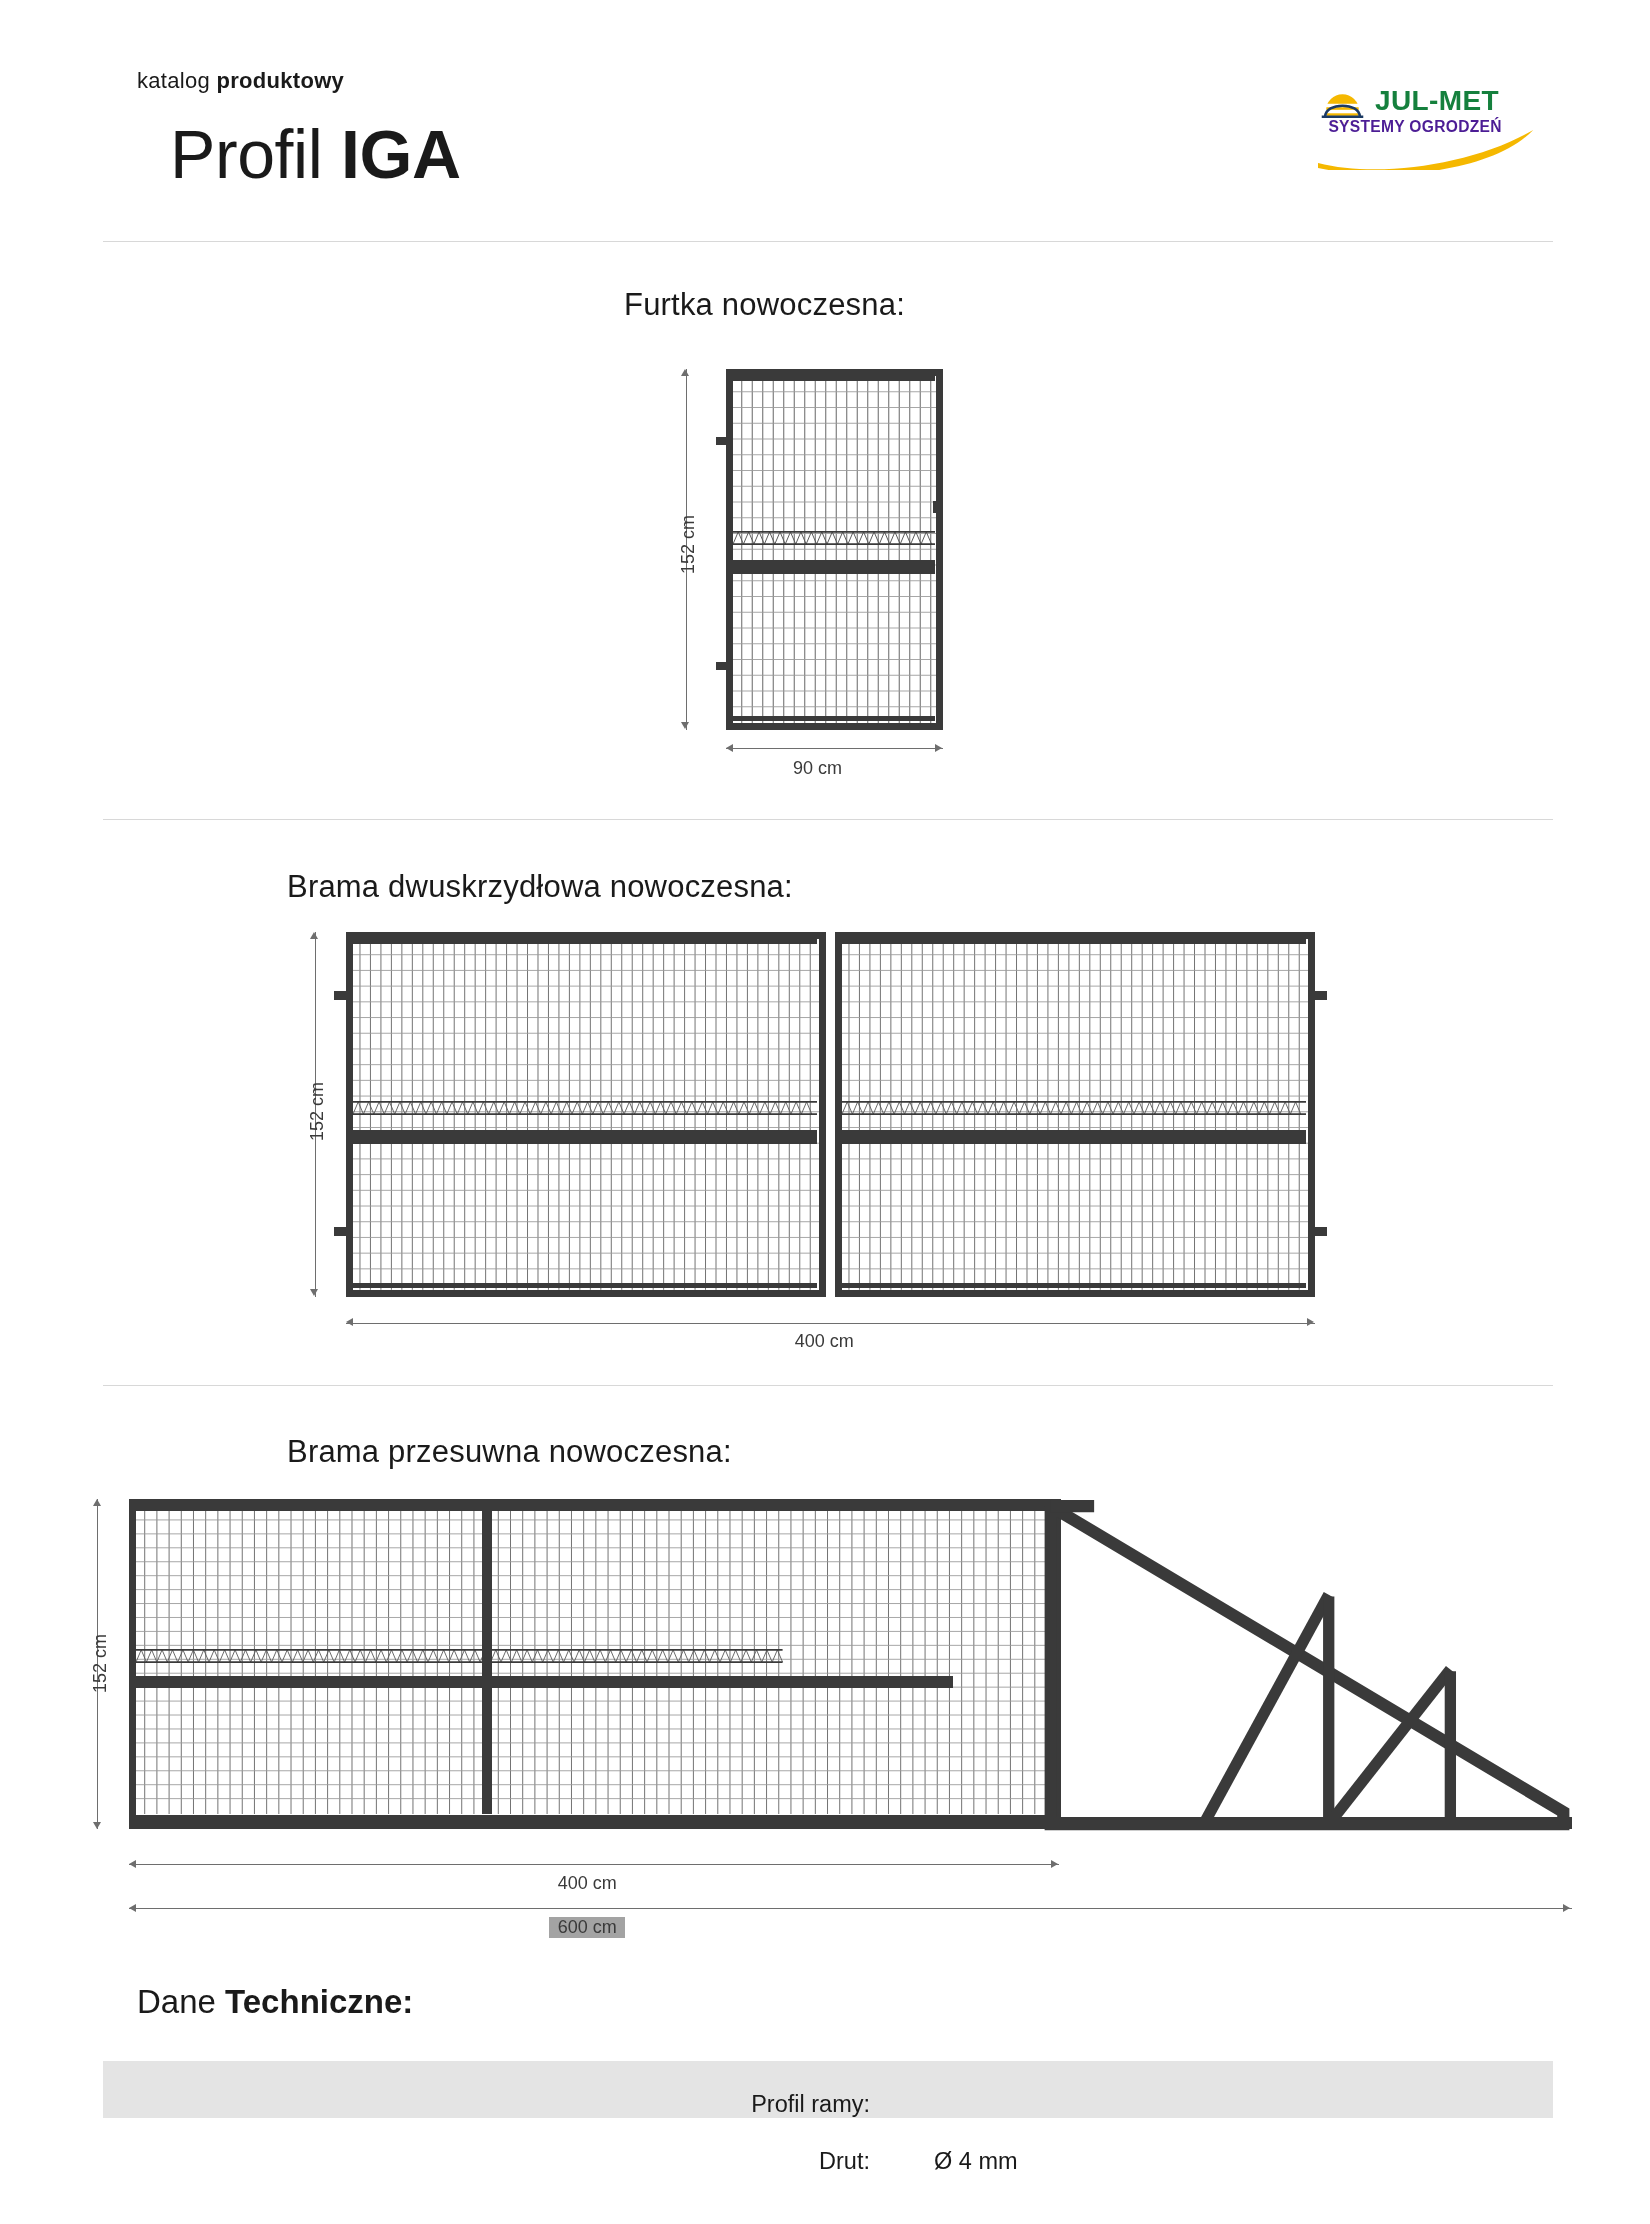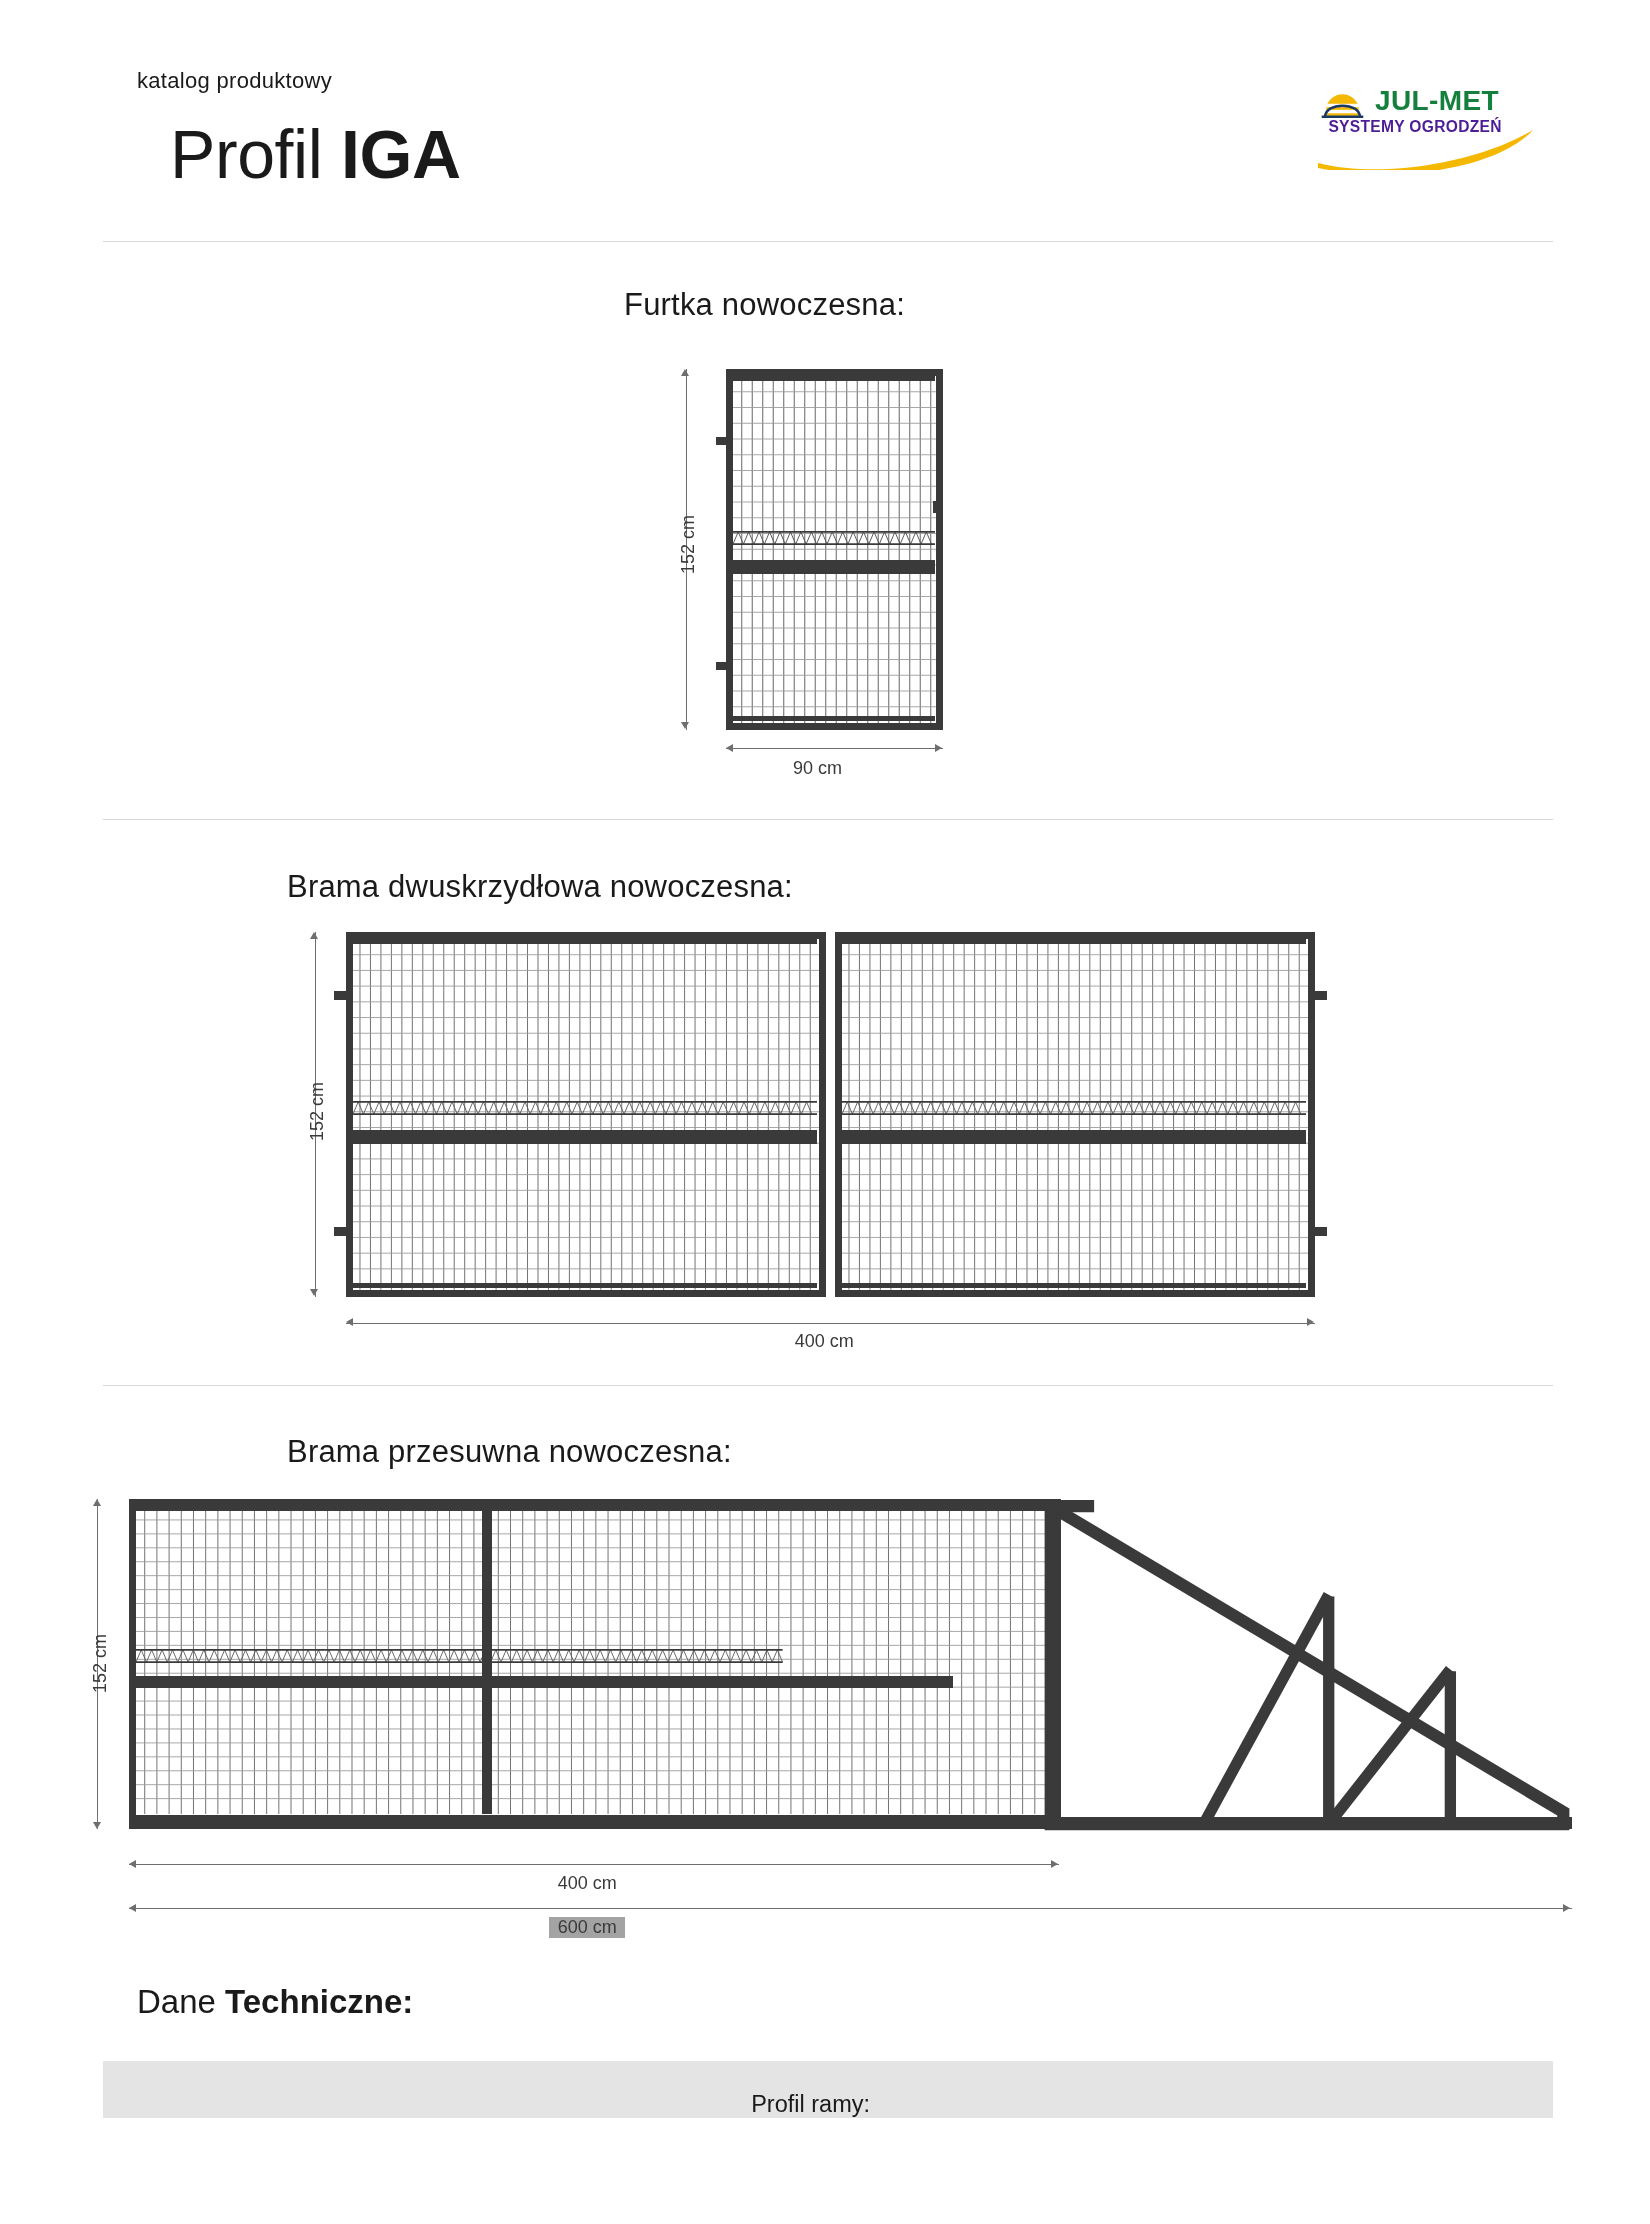--- a/index.html
+++ b/index.html
@@ -25,21 +25,21 @@
     height: 243px;
   }
   .kicker {
     position: absolute;
     left: 137px; top: 68px;
     font-size: 22px;
     letter-spacing: 0.3px;
     color: #1a1a1a;
     font-weight: 400;
   }
-  .kicker b { font-weight: 400; }
+  .kicker b { font-weight: 700; }
   .title {
     position: absolute;
     left: 170px; top: 115px;
     font-size: 68px;
     font-weight: 300;
     letter-spacing: -0.4px;
     color: #1a1a1a;
     white-space: nowrap;
   }
   .title b { font-weight: 700; }
@@ -625,16 +625,20 @@
   <div class="dim-label" style="left:549px; top:1917px; background:#a3a3a3; padding:0 8.7px;">600 cm</div>
 
   <div class="tech-title">
     <span>Dane </span><b>Techniczne:</b>
   </div>
 
   <div class="tech-table">
     <div class="tech-row alt">
       <div class="tech-key">Profil ramy:</div>
     </div>
+    <div class="tech-row">
+      <div class="tech-key">Drut:</div>
+      <div class="tech-val">Ø 4 mm</div>
+    </div>
   </div>
 
 </div>
 
 
 </body></html>

